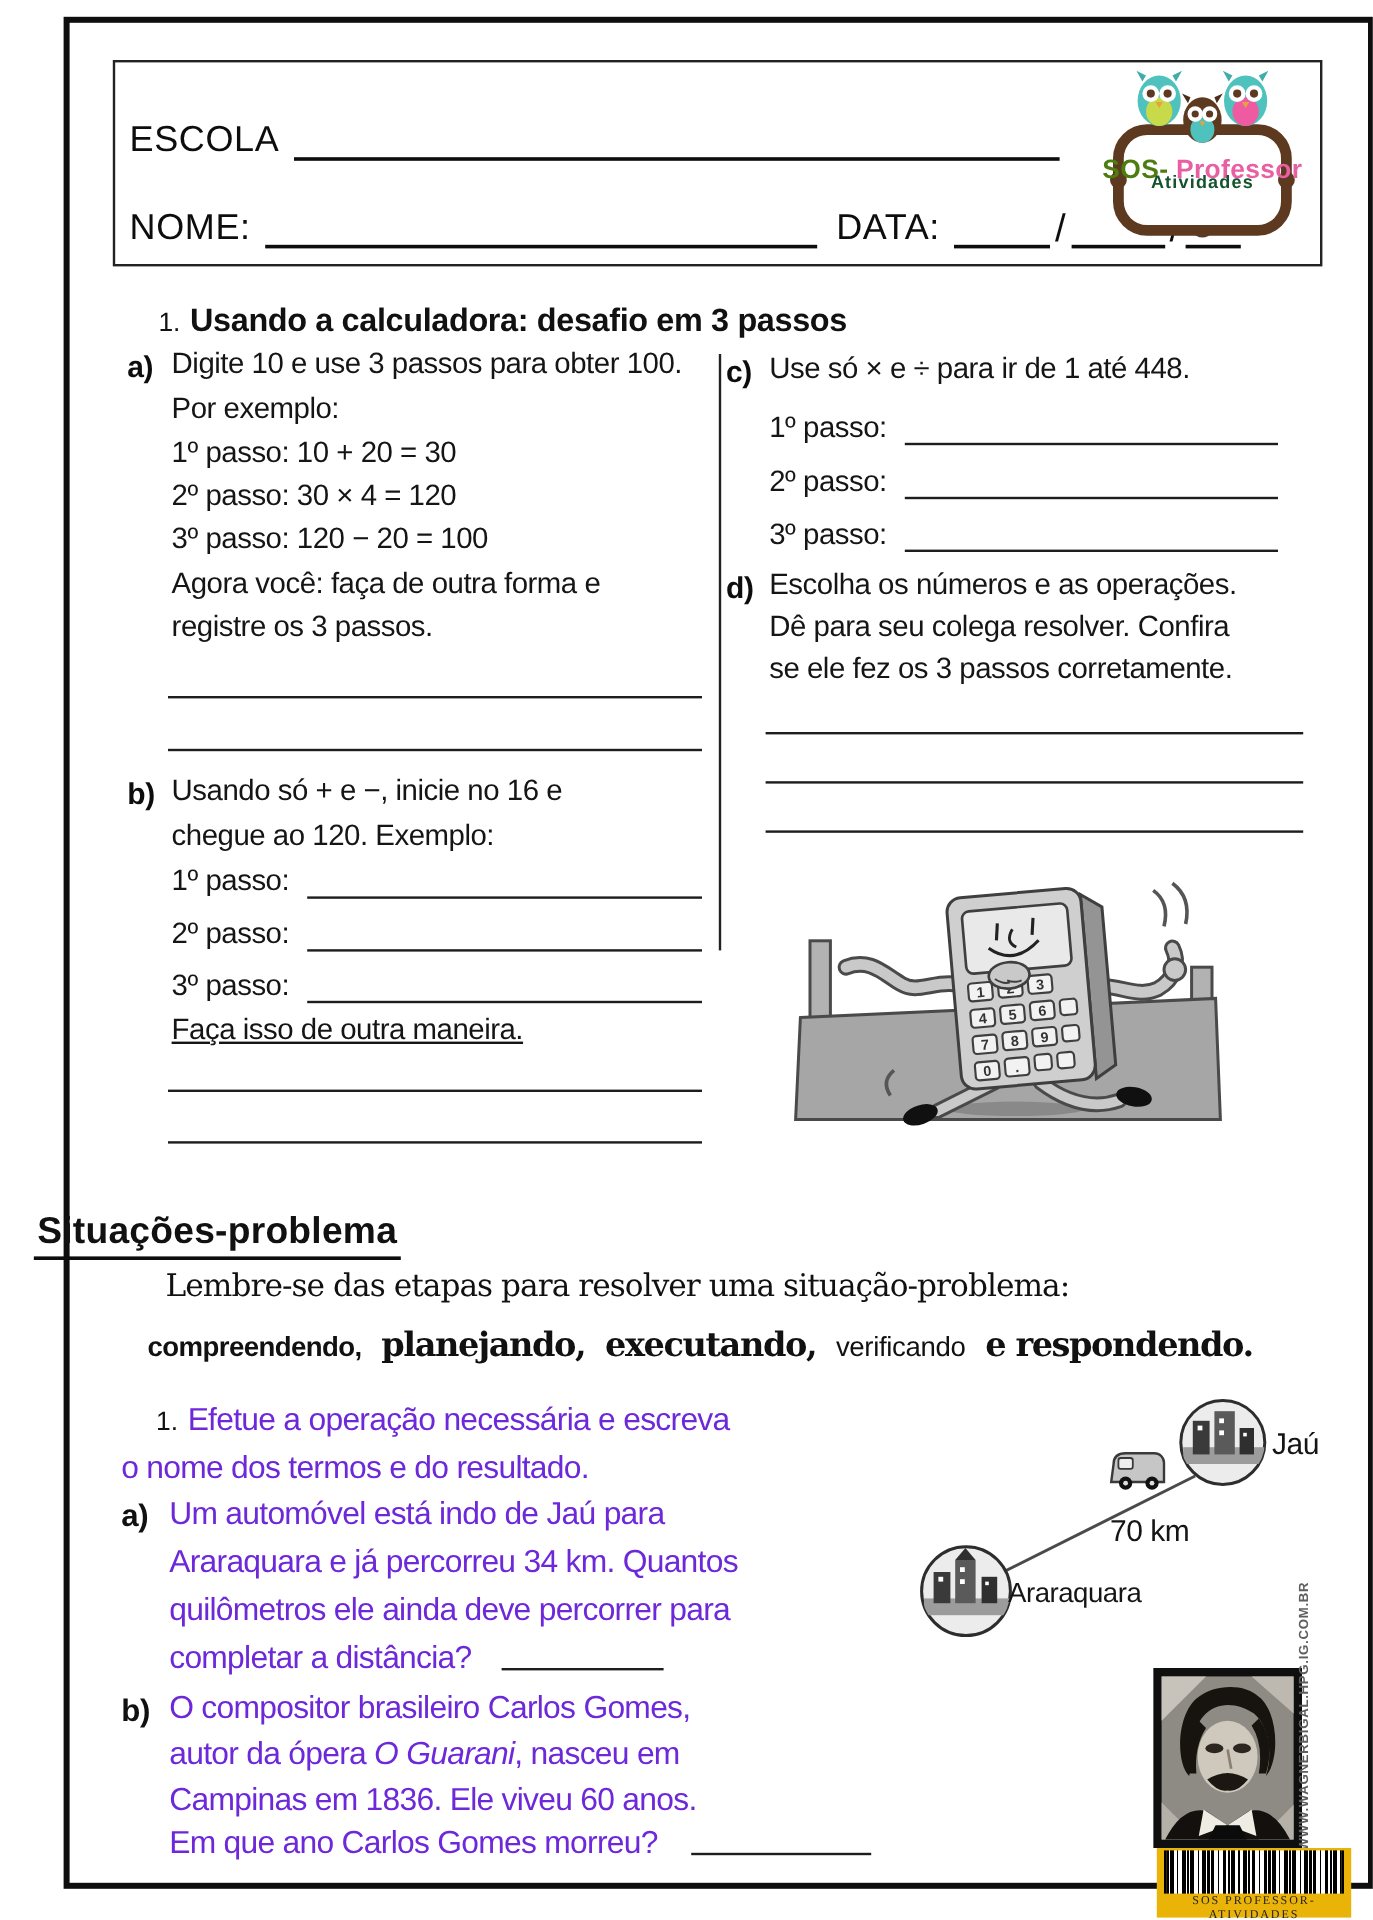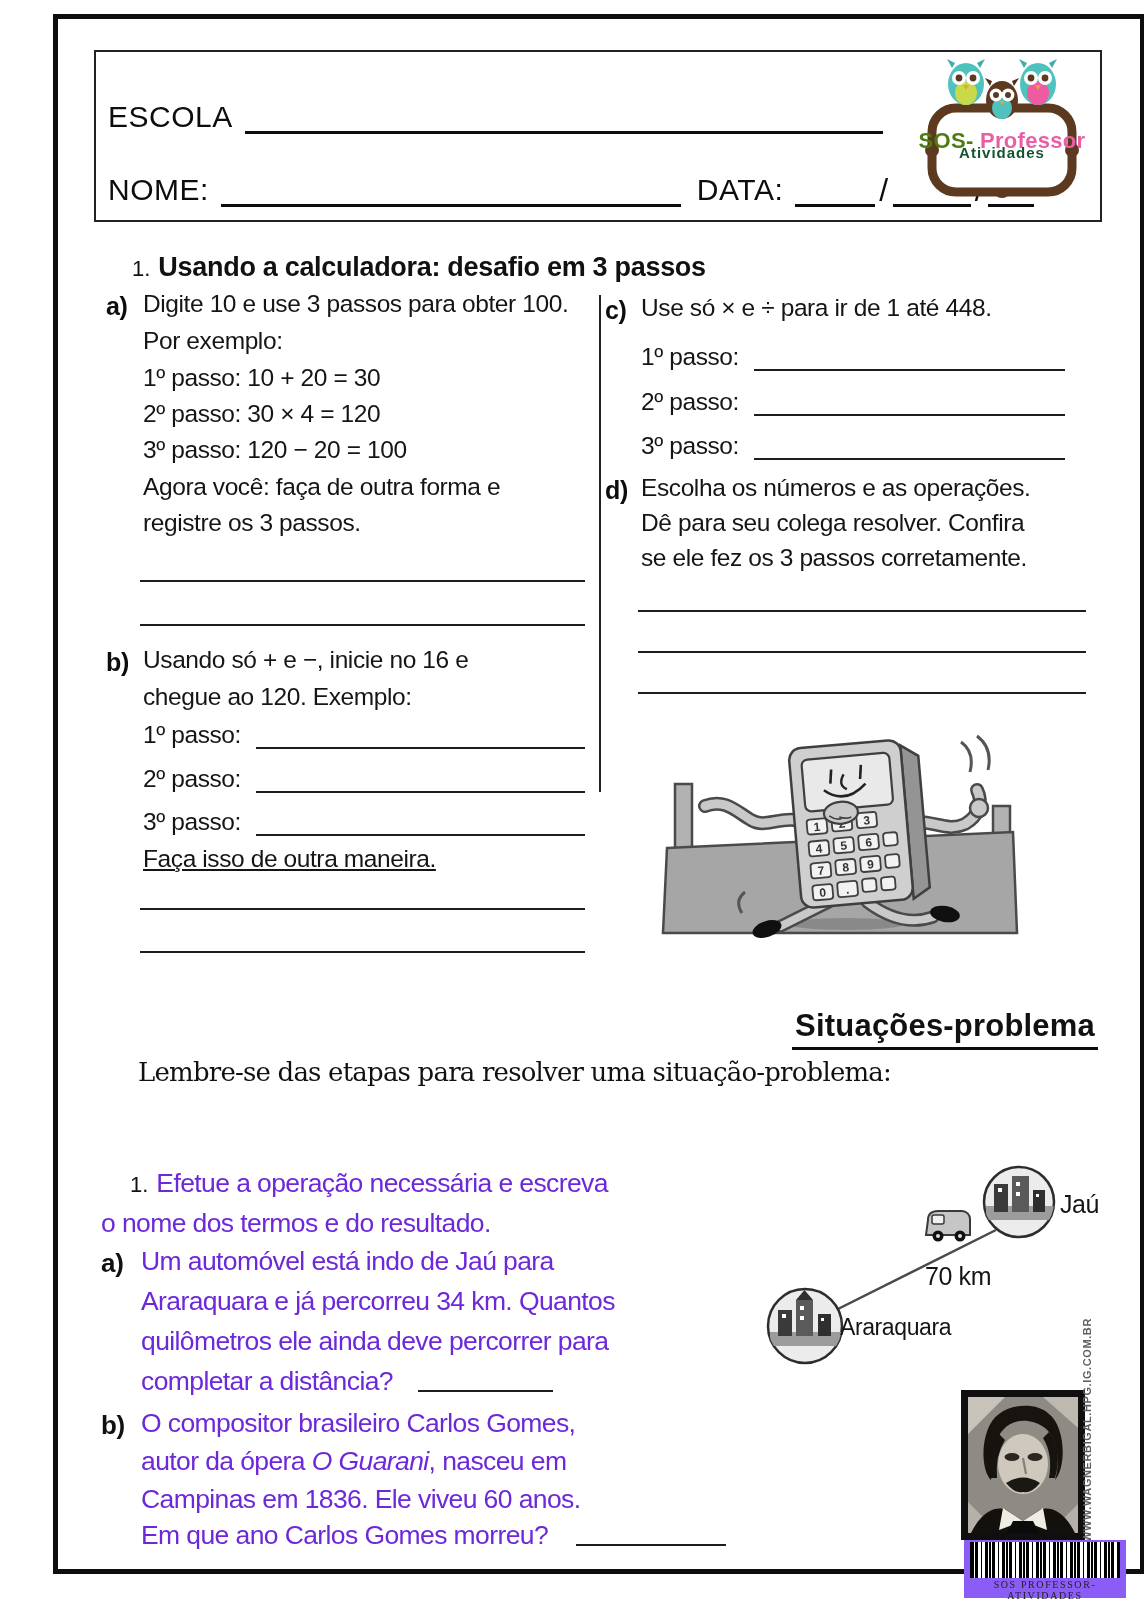--- a/index.html
+++ b/index.html
@@ -27,39 +27,39 @@
   .l2 { top:100px; font-size:15px; color:#14532d; letter-spacing:1px; font-weight:700; }
   
   .t  { position:absolute; white-space:nowrap; font-size:24.5px; line-height:1; letter-spacing:-0.4px; color:#151515; }
   .lb { position:absolute; white-space:nowrap; font-size:25px; font-weight:700; letter-spacing:-0.3px; color:#0d0d0d; }
   .ln { position:absolute; height:0; border-top:2px solid #1d1d1d; }
   .h1 { position:absolute; display:flex; align-items:baseline; }
   .h1 .num { font-size:22px; margin-right:8px; }
   .h1 .ttl { font-size:27px; font-weight:700; letter-spacing:-0.3px; }
   .divider { position:absolute; left:571px; top:295px; width:2px; height:497px; background:#222; }
   
-  .sit-title { position:absolute; left:0; top:1008px; width:1070px; text-align:right; }
+  .sit-title { position:absolute; left:0; top:1008px; width:1070px; text-align:left; }
   .sit-title span { display:inline-block; font-size:31px; font-weight:700; letter-spacing:0.2px; border-bottom:3px solid #0d0d0d; padding:0 3px 3px 3px; }
   .sit-intro { position:absolute; left:110px; top:1057px; font-family:"DejaVu Serif", serif; font-size:26px; letter-spacing:-0.8px; white-space:nowrap; }
   .steps { position:absolute; left:95px; top:1104px; white-space:nowrap; }
   .steps span { margin-right:12px; }
   .st-sm  { font-size:23px; font-weight:700; font-family:"Liberation Sans", sans-serif; letter-spacing:-0.5px; }
   .st-big { font-size:28px; font-weight:700; font-family:"DejaVu Serif", serif; letter-spacing:-1.2px; }
   .st-md  { font-size:23px; font-weight:400; font-family:"Liberation Sans", sans-serif; letter-spacing:-0.3px; }
   
   .pt { position:absolute; white-space:nowrap; font-size:26.5px; line-height:1; letter-spacing:-0.6px; color:#6d28d9; }
   .pt i { font-style:italic; }
   .plb { position:absolute; white-space:nowrap; font-size:26px; font-weight:700; letter-spacing:-0.3px; }
   
   .watermark {
     position:absolute; left:1053px; top:1360px; height:182px; width:16px;
     writing-mode:vertical-rl; transform:rotate(180deg);
     font-size:11px; font-weight:700; color:#5f5f5f; letter-spacing:0.6px; white-space:nowrap;
   }
-  .barcode-block { position:absolute; left:936px; top:1540px; width:162px; height:58px; background:#8b5cf6; text-align:center; }
+  .barcode-block { position:absolute; left:936px; top:1540px; width:162px; height:58px; background:#eab308; text-align:center; }
   .bars {
     width:150px; height:36px; margin:2px auto 0 auto;
     background:repeating-linear-gradient(90deg,
       #000 0 2px, #fff 2px 3px, #000 3px 6px, #fff 6px 9px,
       #000 9px 10px, #fff 10px 13px, #000 13px 16px, #fff 16px 17px);
     border-left:2px solid #000; border-right:2px solid #000;
   }
   .bars-label { font-family:"Liberation Serif", serif; font-size:10px; letter-spacing:1.6px; color:#222; margin-top:1px; }
   svg text { font-family:"Liberation Sans", sans-serif; }
 </style>
@@ -249,20 +249,27 @@
 
       <ellipse cx="182" cy="86" rx="17" ry="11" fill="#c9c9c9" stroke="#3f3f3f" stroke-width="2.2"></ellipse>
       <path d="M170,88 q6,5 12,4 M180,90 q6,3 12,1" stroke="#3f3f3f" stroke-width="1.6" fill="none"></path>
     </g>
   </svg>
 
   <div class="sit-title">
     <span>Situações-problema</span>
   </div>
   <div class="sit-intro">Lembre-se das etapas para resolver uma situação-problema:</div>
+  <div class="steps">
+    <span class="st-sm">compreendendo,</span>
+    <span class="st-big">planejando,</span>
+    <span class="st-big">executando,</span>
+    <span class="st-md">verificando</span>
+    <span class="st-big">e respondendo.</span>
+  </div>
 
   <div class="h1" style="left:102px; top:1170px;">
     <span style="font-size:22px; margin-right:8px;">1.</span>
     <span class="pt" style="position:static;">Efetue a operação necessária e escreva</span>
   </div>
   <div class="pt" style="left:73px; top:1210px;">o nome dos termos e do resultado.</div>
 
   <div class="plb" style="left:73px; top:1248px;">a)</div>
   <div class="pt" style="left:113px; top:1248px;">Um automóvel está indo de Jaú para</div>
   <div class="pt" style="left:113px; top:1288px;">Araraquara e já percorreu 34 km. Quantos</div>

